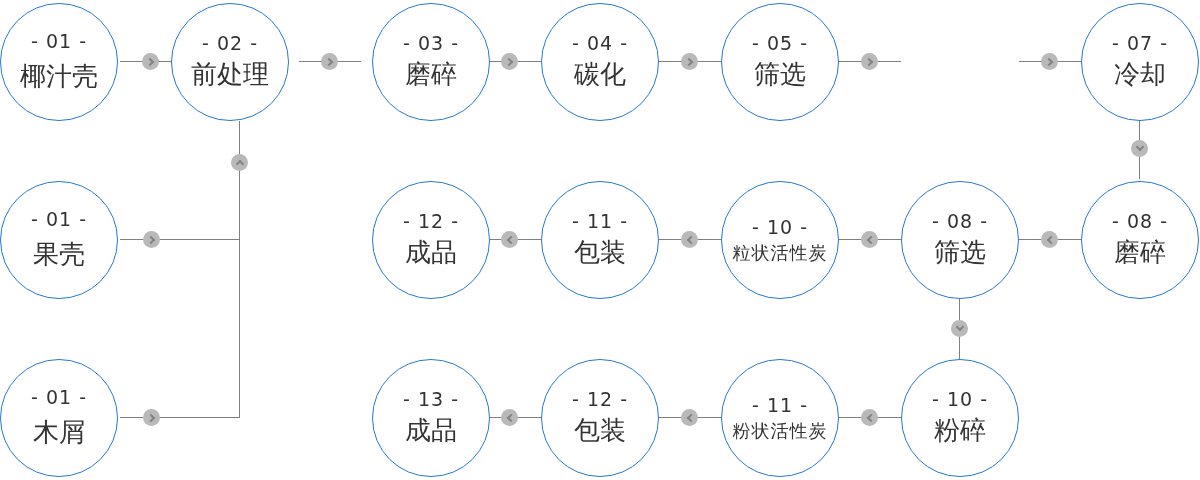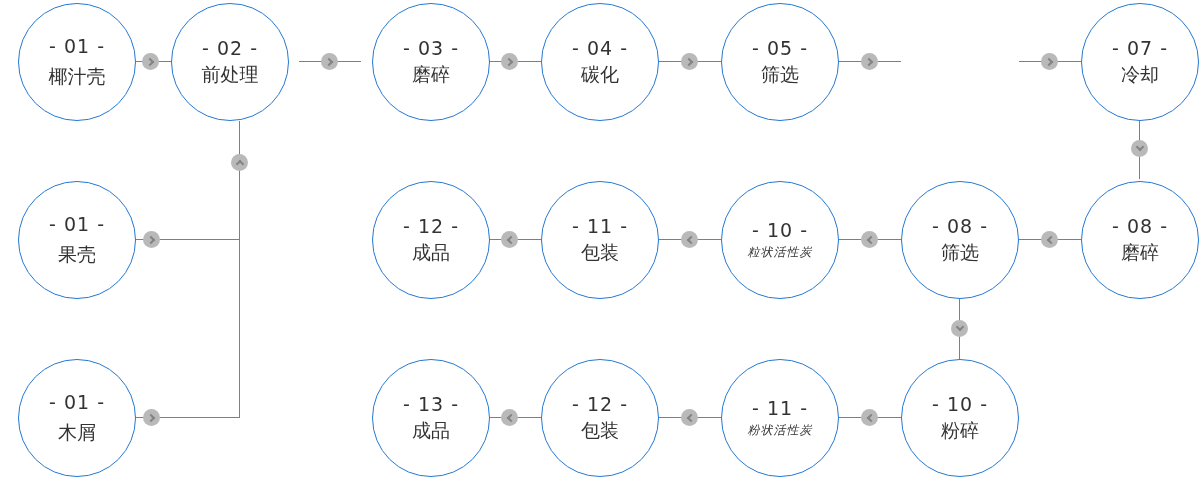--- a/index.html
+++ b/index.html
@@ -35,30 +35,30 @@
     gap: 3px;
     z-index: 2;
   }
   .node .num {
     font-size: 19px;
     color: var(--text);
     letter-spacing: 1px;
     white-space: nowrap;
   }
   .node .label {
-    font-size: 19px;
+    font-size: 26px;
     color: var(--text);
     white-space: nowrap;
   }
-  .node.small .label { font-size: 12px; letter-spacing: 1px; font-style: italic; }
+  .node.small .label { font-size: 18px; letter-spacing: 1px; }
   
   .r1 { top: 3px; }
   .r2 { top: 181px; }
   .r3 { top: 359px; }
-  .c0 { left: 18px; gap: 7px; }
+  .c0 { left: 0; gap: 7px; }
   .c1 { left: 171px; }
   .c2 { left: 372px; }
   .c3 { left: 541px; }
   .c4 { left: 721px; }
   .c5 { left: 901px; }
   .c6 { left: 1081px; }
   
   .line { position: absolute; background: var(--line); z-index: 1; }
   .line.h { height: 1px; }
   .line.v { width: 1px; }

